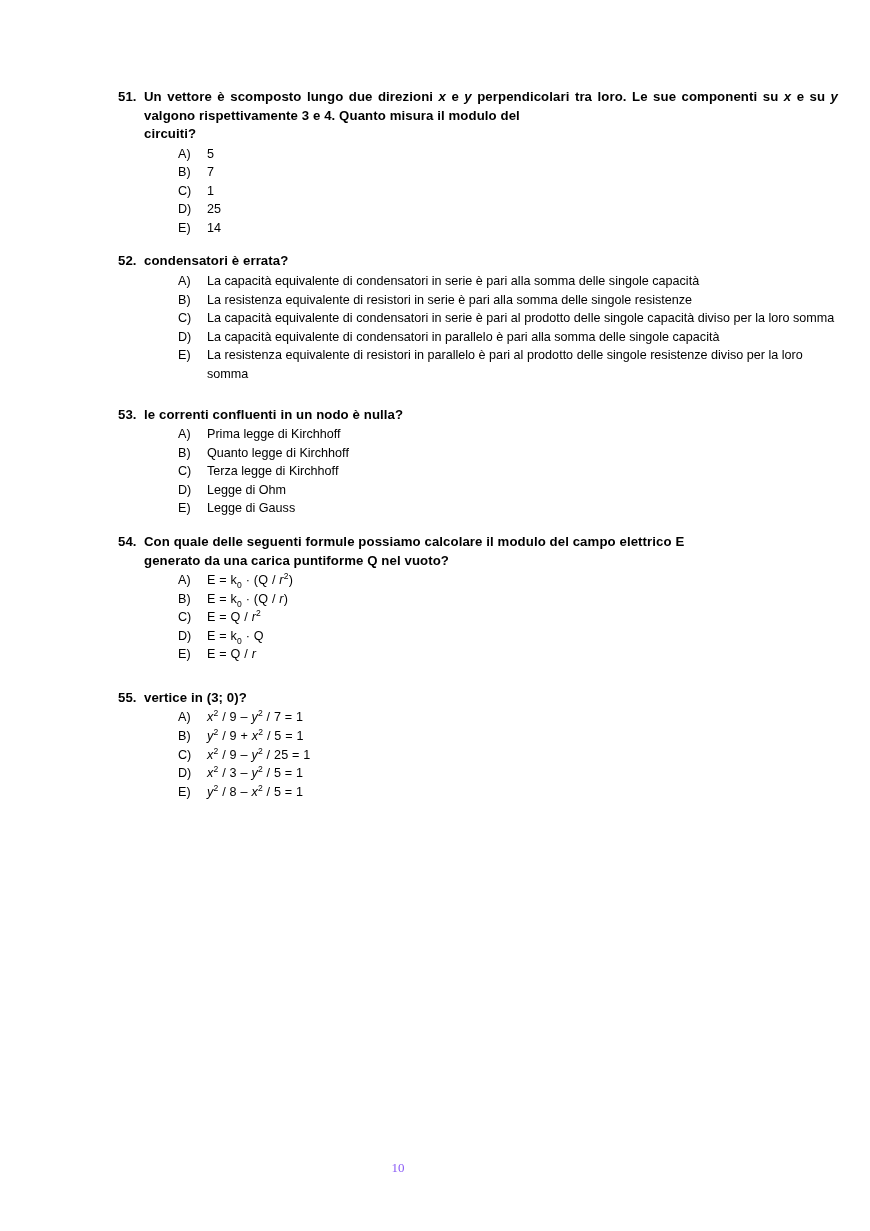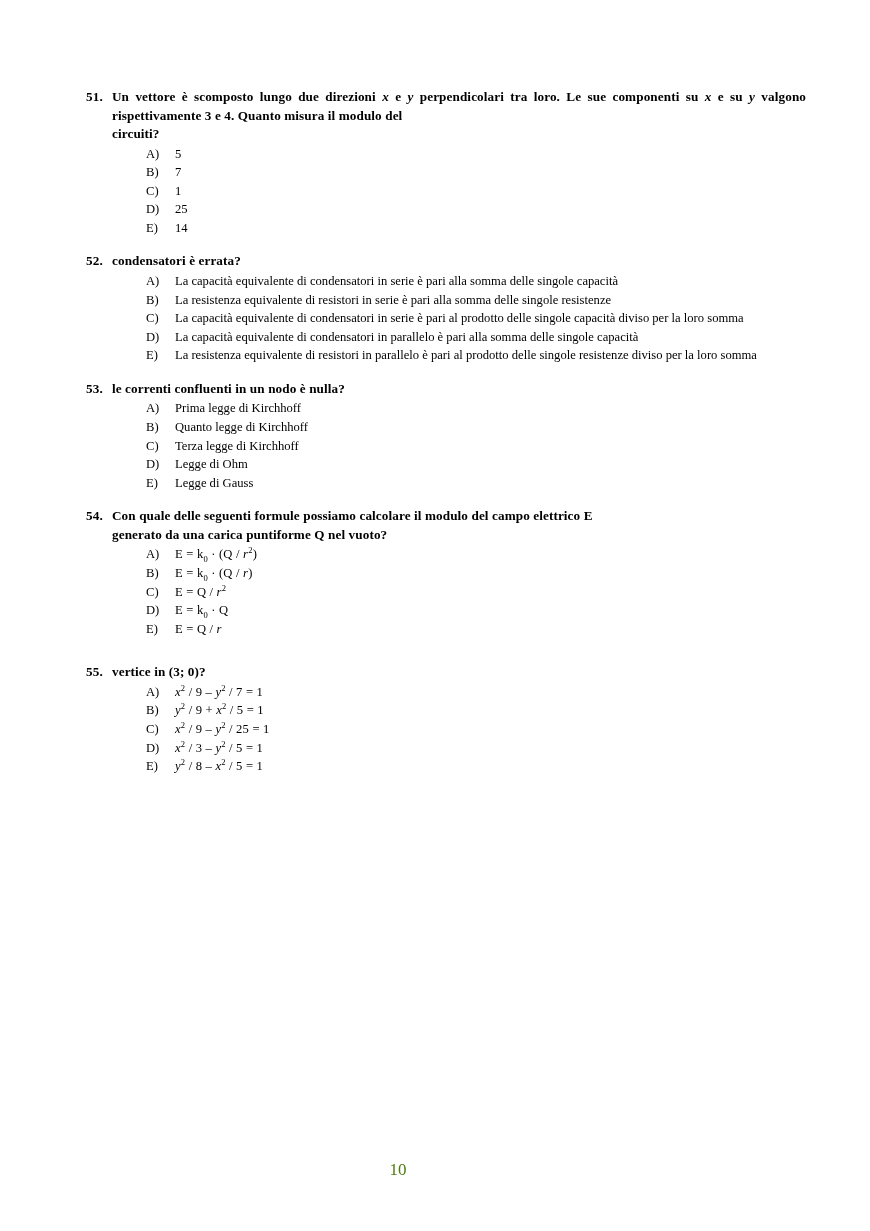--- a/index.html
+++ b/index.html
@@ -11,24 +11,23 @@
     position: relative;
     width: 870px;
     height: 1231px;
     background: #ffffff;
     overflow: hidden;
     font-family: "Liberation Sans", sans-serif;
     color: #000000;
   }
   .content {
     position: absolute;
-    left: 86px;
+    left: 118px;
     top: 88px;
     width: 720px;
-    font-family: Liberation Serif, serif;
   }
   
   .qblock {
     margin-bottom: 14px;
   }
   .qhead {
     display: flex;
     align-items: flex-start;
     font-weight: bold;
     font-size: 13.2px;
@@ -89,26 +88,26 @@
     vertical-align: sub;
     line-height: 0;
   }
   .pagenum {
     position: absolute;
     left: 0;
     top: 1160px;
     width: 796px;
     text-align: center;
     font-family: "Liberation Serif", serif;
-    font-size: 17px;
-    color: #4d7c0f;
+    font-size: 13px;
+    color: #8b5cf6;
   }
   
   #q51 { margin-bottom: 15px; }
-  #q52 { margin-bottom: 15px; }
+  #q52 { margin-bottom: 22px; }
   #q53 { margin-bottom: 15px; }
   #q54 { margin-bottom: 25px; }
   #q55 { margin-bottom: 8px; }
 </style>
 </head>
 <body>
 
 <div class="page">
   <div class="content">
 

